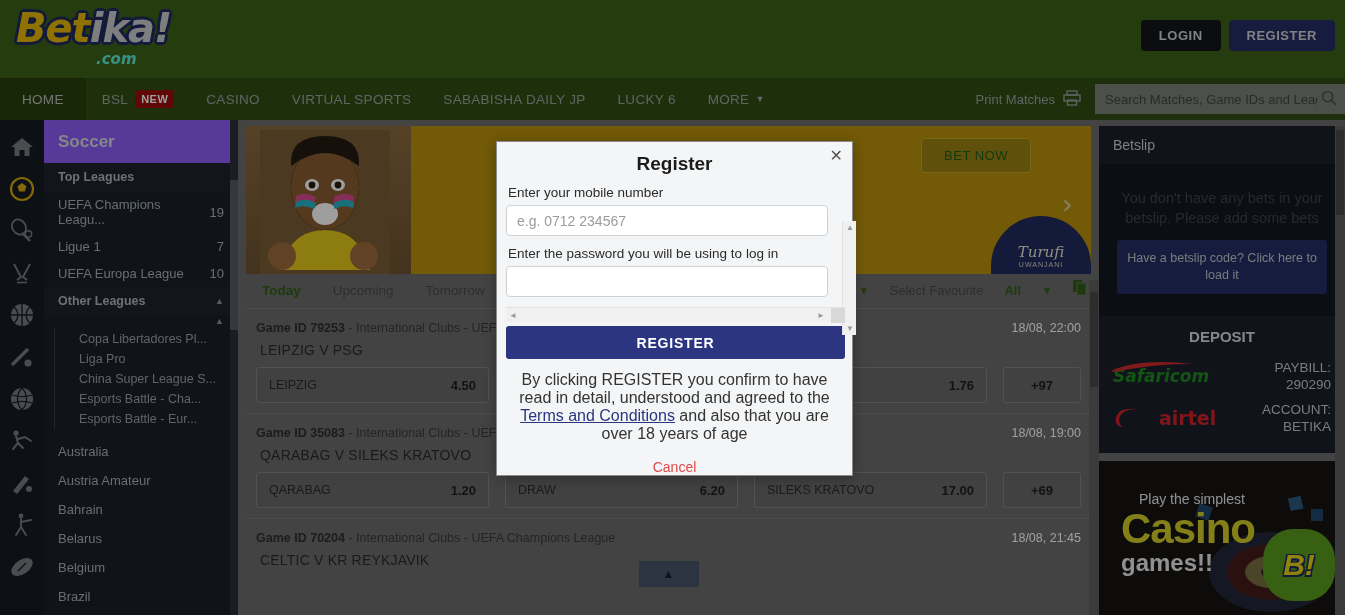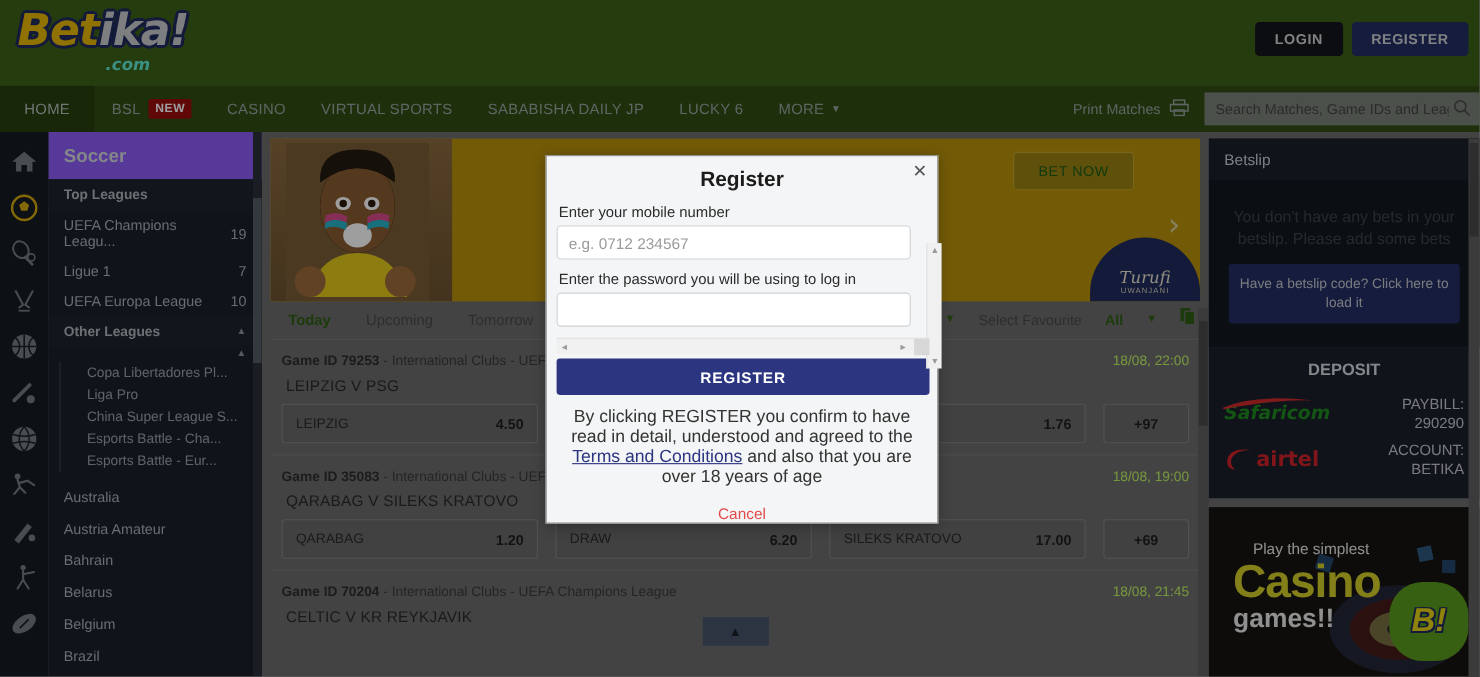--- a/index.html
+++ b/index.html
@@ -170,21 +170,21 @@
   .dd-caret { color:#2f5e14; font-size:10px; }
 
   .match-list { margin-top:4px; position:relative; }
   .match {
     background:#6d6d6d; border-top:1px solid #7c7c7c; padding:12px 10px 10px;
     position:relative;
   }
   .m-head { display:flex; justify-content:space-between; align-items:baseline; }
   .m-gid { font-size:12.5px; color:#3b3b3b; }
   .m-gid b { font-weight:bold; color:#2e2e2e; }
-  .m-time { font-size:12.5px; color:#bef264;text-align:right; }
+  .m-time { font-size:12.5px; color:#ffffff;text-align:right; }
   .m-teams { font-size:14px; color:#2b2b2b; padding:7px 4px 9px; letter-spacing:0.2px; }
   .odds { display:flex; gap:16px; }
   .odd {
     flex:1; border:1px solid #858585; background:#6a6a6a; border-radius:3px;
     height:36px; display:flex; align-items:center; justify-content:space-between;
     padding:0 12px; cursor:pointer;
   }
   .odd .nm { font-size:12.5px; color:#2b2b2b; }
   .odd .vl { font-size:13px; color:#1e1e1e; font-weight:bold; }
   .odd.more { flex:0 0 78px; justify-content:center; }
@@ -208,21 +208,21 @@
   .bs-code-btn {
     background:#232e63; color:#c3c7cc; font-size:12.5px; line-height:17px;
     padding:10px 8px; border-radius:3px; cursor:pointer; margin:0 4px;
   }
   .deposit-box { background:#1a212b; padding:12px 14px 14px; }
   .dep-title { color:#d6dade; font-size:15px; font-weight:bold; text-align:center; padding-bottom:10px; }
   .dep-row { display:flex; justify-content:space-between; align-items:center; padding:4px 0; }
   .dep-info { color:#c3c7cc; font-size:13.5px; text-align:right; line-height:17px; }
   .safaricom { font-family:"DejaVu Sans", sans-serif; font-size:17px; font-weight:bold; font-style:italic; color:#1f8a1f; position:relative; }
   .saf-swoosh { position:absolute; left:-4px; top:-5px; width:86px; height:12px; }
-  .airtel-logo { display:flex; align-items:flex-start; gap:3px; }
+  .airtel-logo { display:flex; align-items:flex-start; gap:20px; }
   .airtel-word { color:#d2232a; font-size:19px; font-weight:bold; font-family:"DejaVu Sans", sans-serif; }
   .casino-ad {
     margin-top:8px; height:160px; background:#161412; position:relative; overflow:hidden;
   }
   .ad-t1 { position:absolute; left:40px; top:30px; color:#e8e8e8; font-size:14px; }
   .ad-t2 { position:absolute; left:22px; top:44px; color:#d4cf2a; font-size:42px; font-weight:bold; letter-spacing:-1px; }
   .ad-t3 { position:absolute; left:22px; top:88px; color:#e8e8e8; font-size:24px; font-weight:bold; }
   .ad-b {
     position:absolute; right:10px; top:68px; width:72px; height:72px;
     background:#5a9b1e; border-radius:42%;

